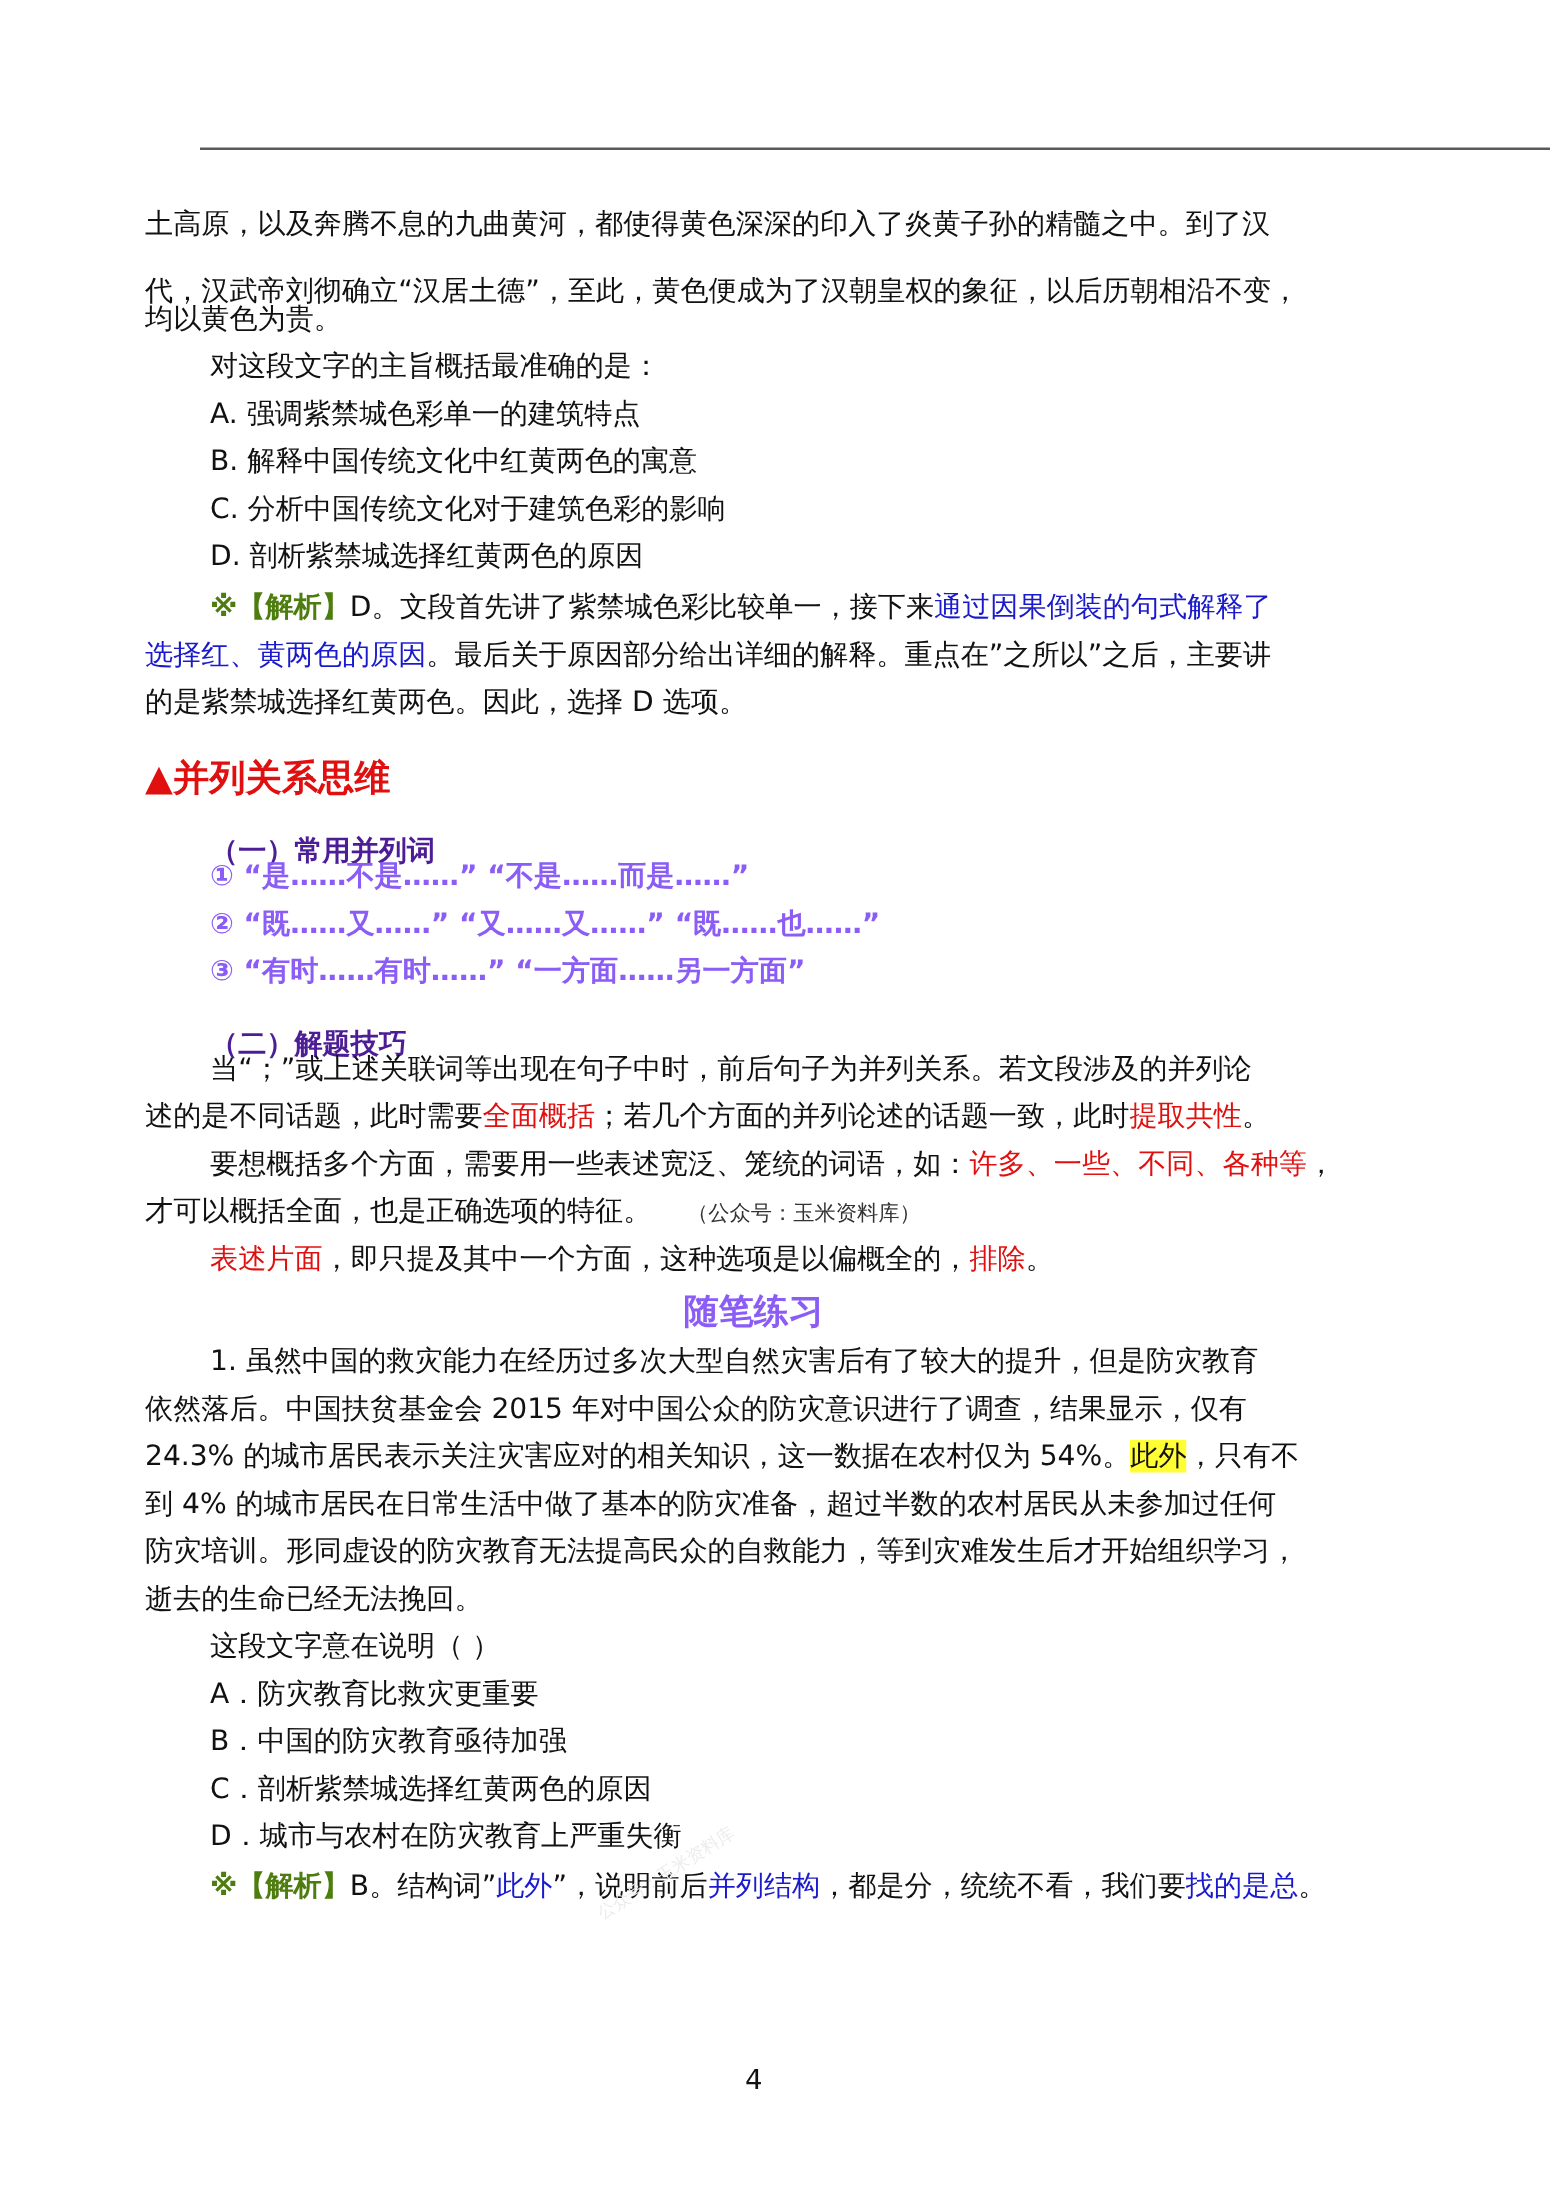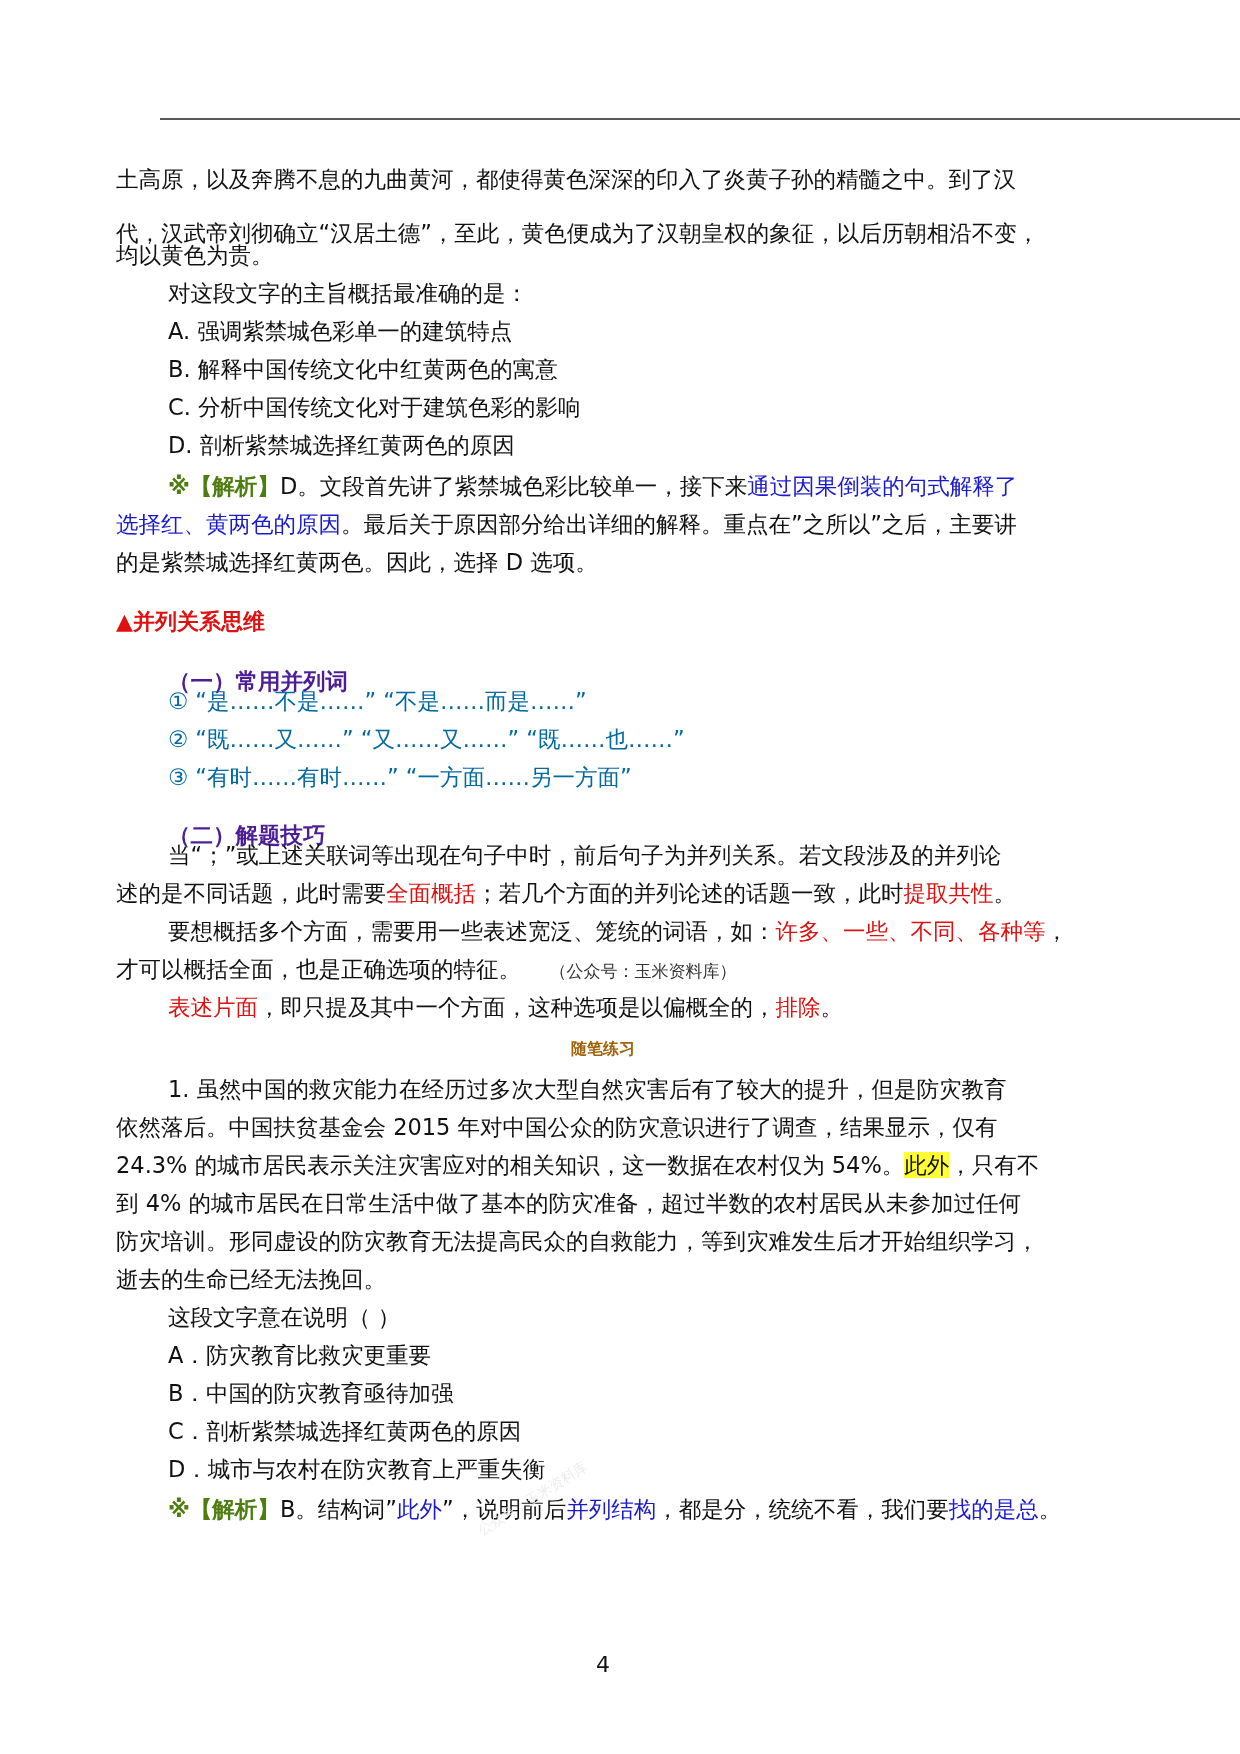--- a/index.html
+++ b/index.html
@@ -5,24 +5,24 @@
   html, body { margin:0; padding:0; background:#ffffff; }
   body { width:1240px; height:1754px; position:relative; overflow:hidden;
          font-family:"DejaVu Sans","Liberation Sans",sans-serif; color:#111111; }
   .rule { position:absolute; left:160px; top:118px; width:1080px; height:2px; background:#5a5a5a; }
   .page { position:absolute; left:116px; top:160px; width:974px; font-size:22.5px; }
   .line { position:absolute; left:0; white-space:nowrap; line-height:38px; height:38px; }
   .ind { left:52px; }
   .blue-hd { color:#4d7c0f; font-weight:bold; }
   .link { color:#1a1acc; }
   .red { color:#e01010; }
-  .red-hd { color:#e01010; font-weight:bold; font-size:22px; }
-  .green { color:#0369a1; }
+  .red-hd { color:#e01010; font-weight:bold; font-size:29px; }
+  .green { color:#8b5cf6;font-weight:bold; }
   .sub-hd { color:#4c1d95; font-weight:bold;margin-top:18px; }
-  .orange { color:#a16207; font-weight:bold; font-size:16px; }
+  .orange { color:#8b5cf6; font-weight:bold; font-size:28px; }
   .note { font-size:17px; color:#333;text-align:center; }
   .hl { background:#ffff33; }
   .pnum { position:absolute; left:596px; top:1652px; font-size:22px; color:#111; }
   .watermark { position:absolute; left:470px; top:1490px; font-size:14px; color:#ececec; transform:rotate(-32deg); white-space:nowrap; }
 </style>
 </head>
 <body>
 
 <div class="rule"></div>
 

